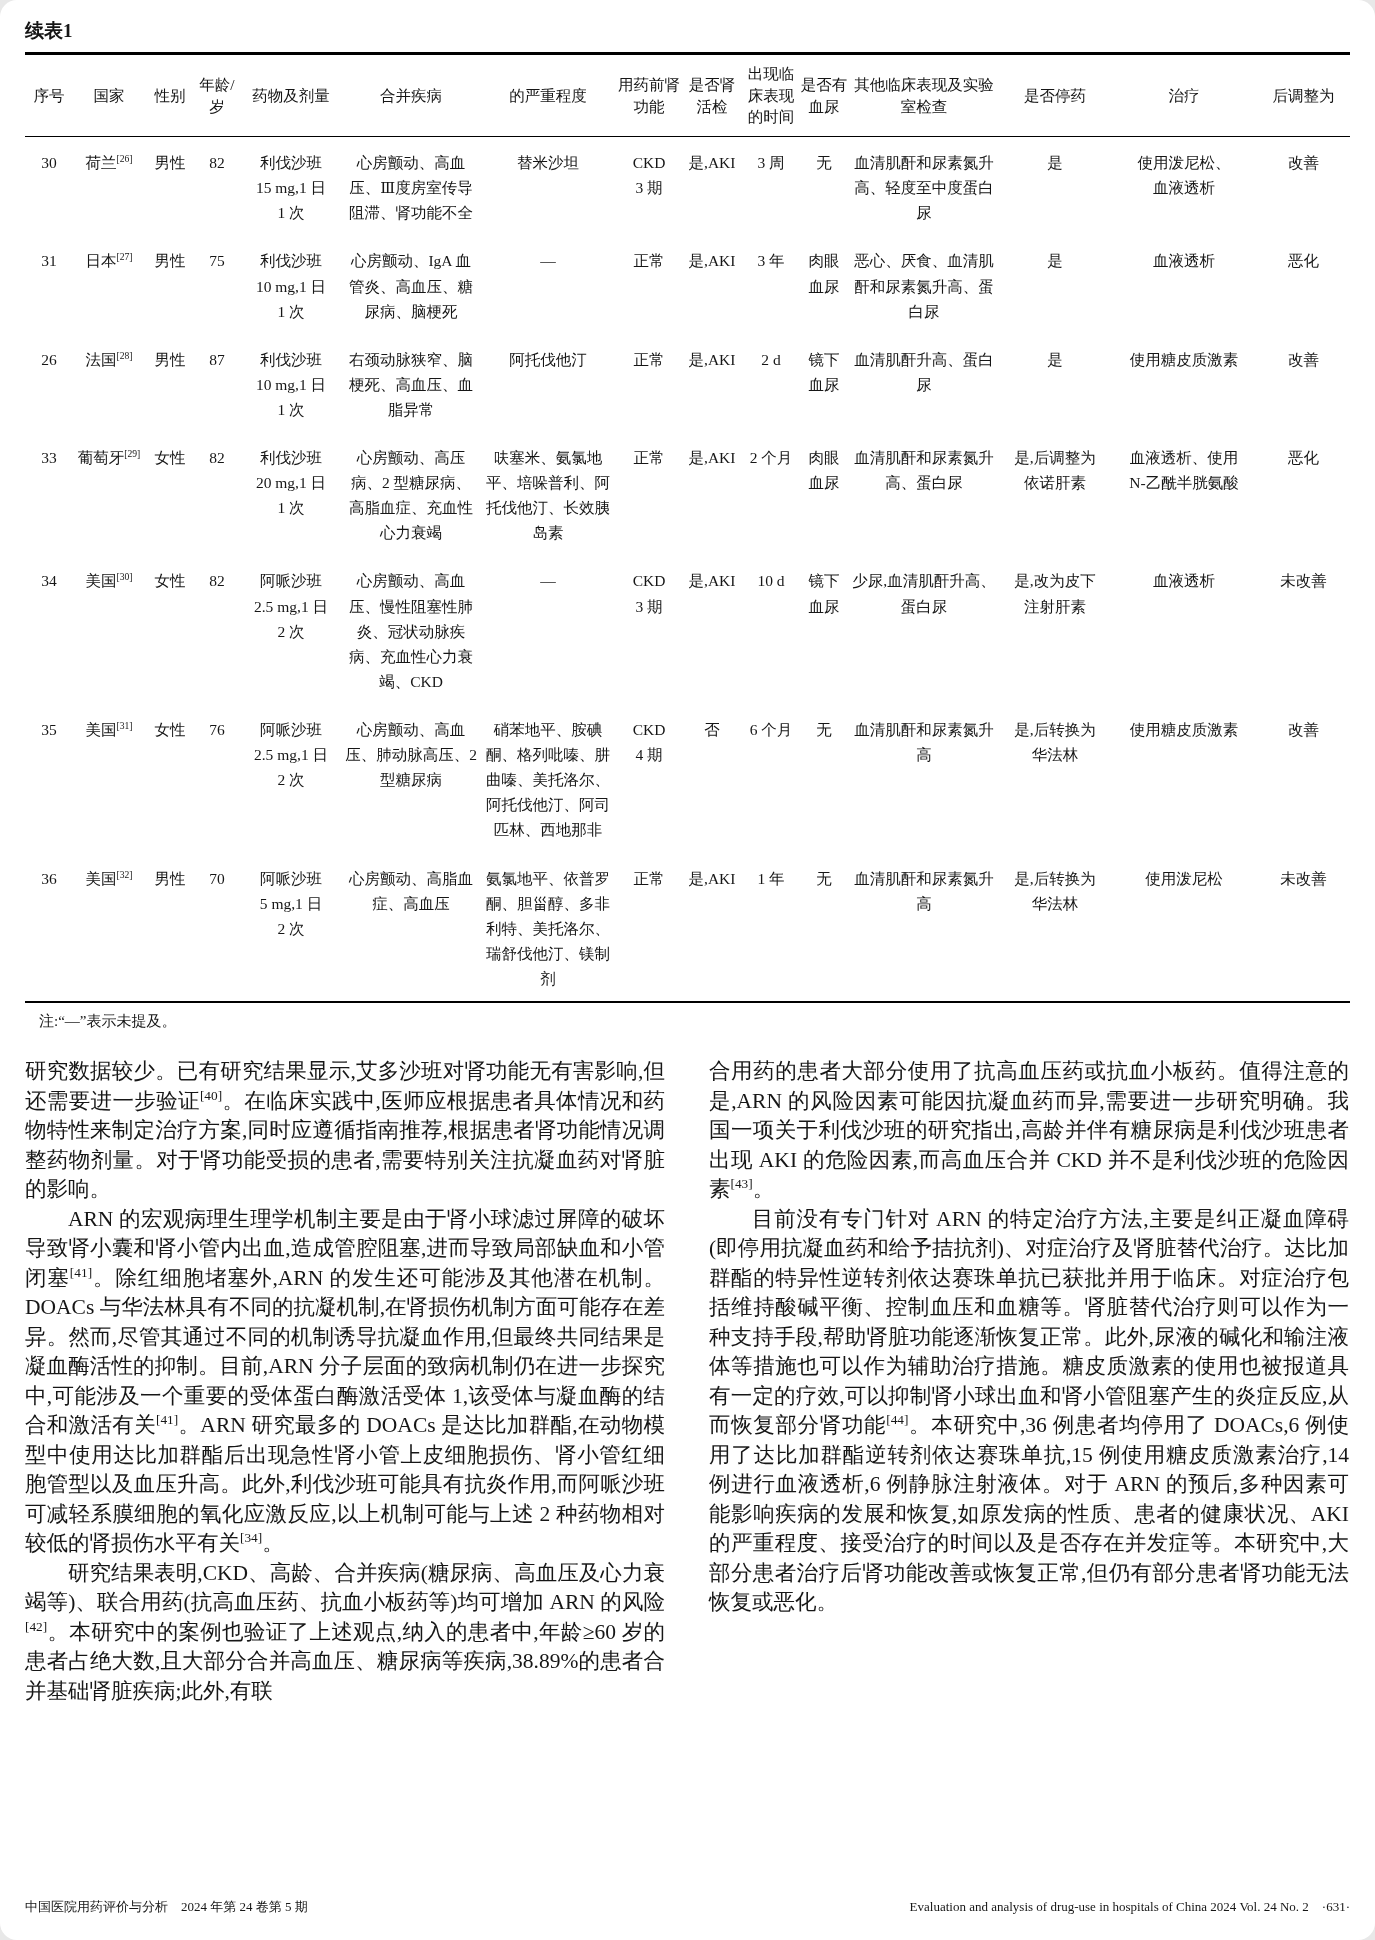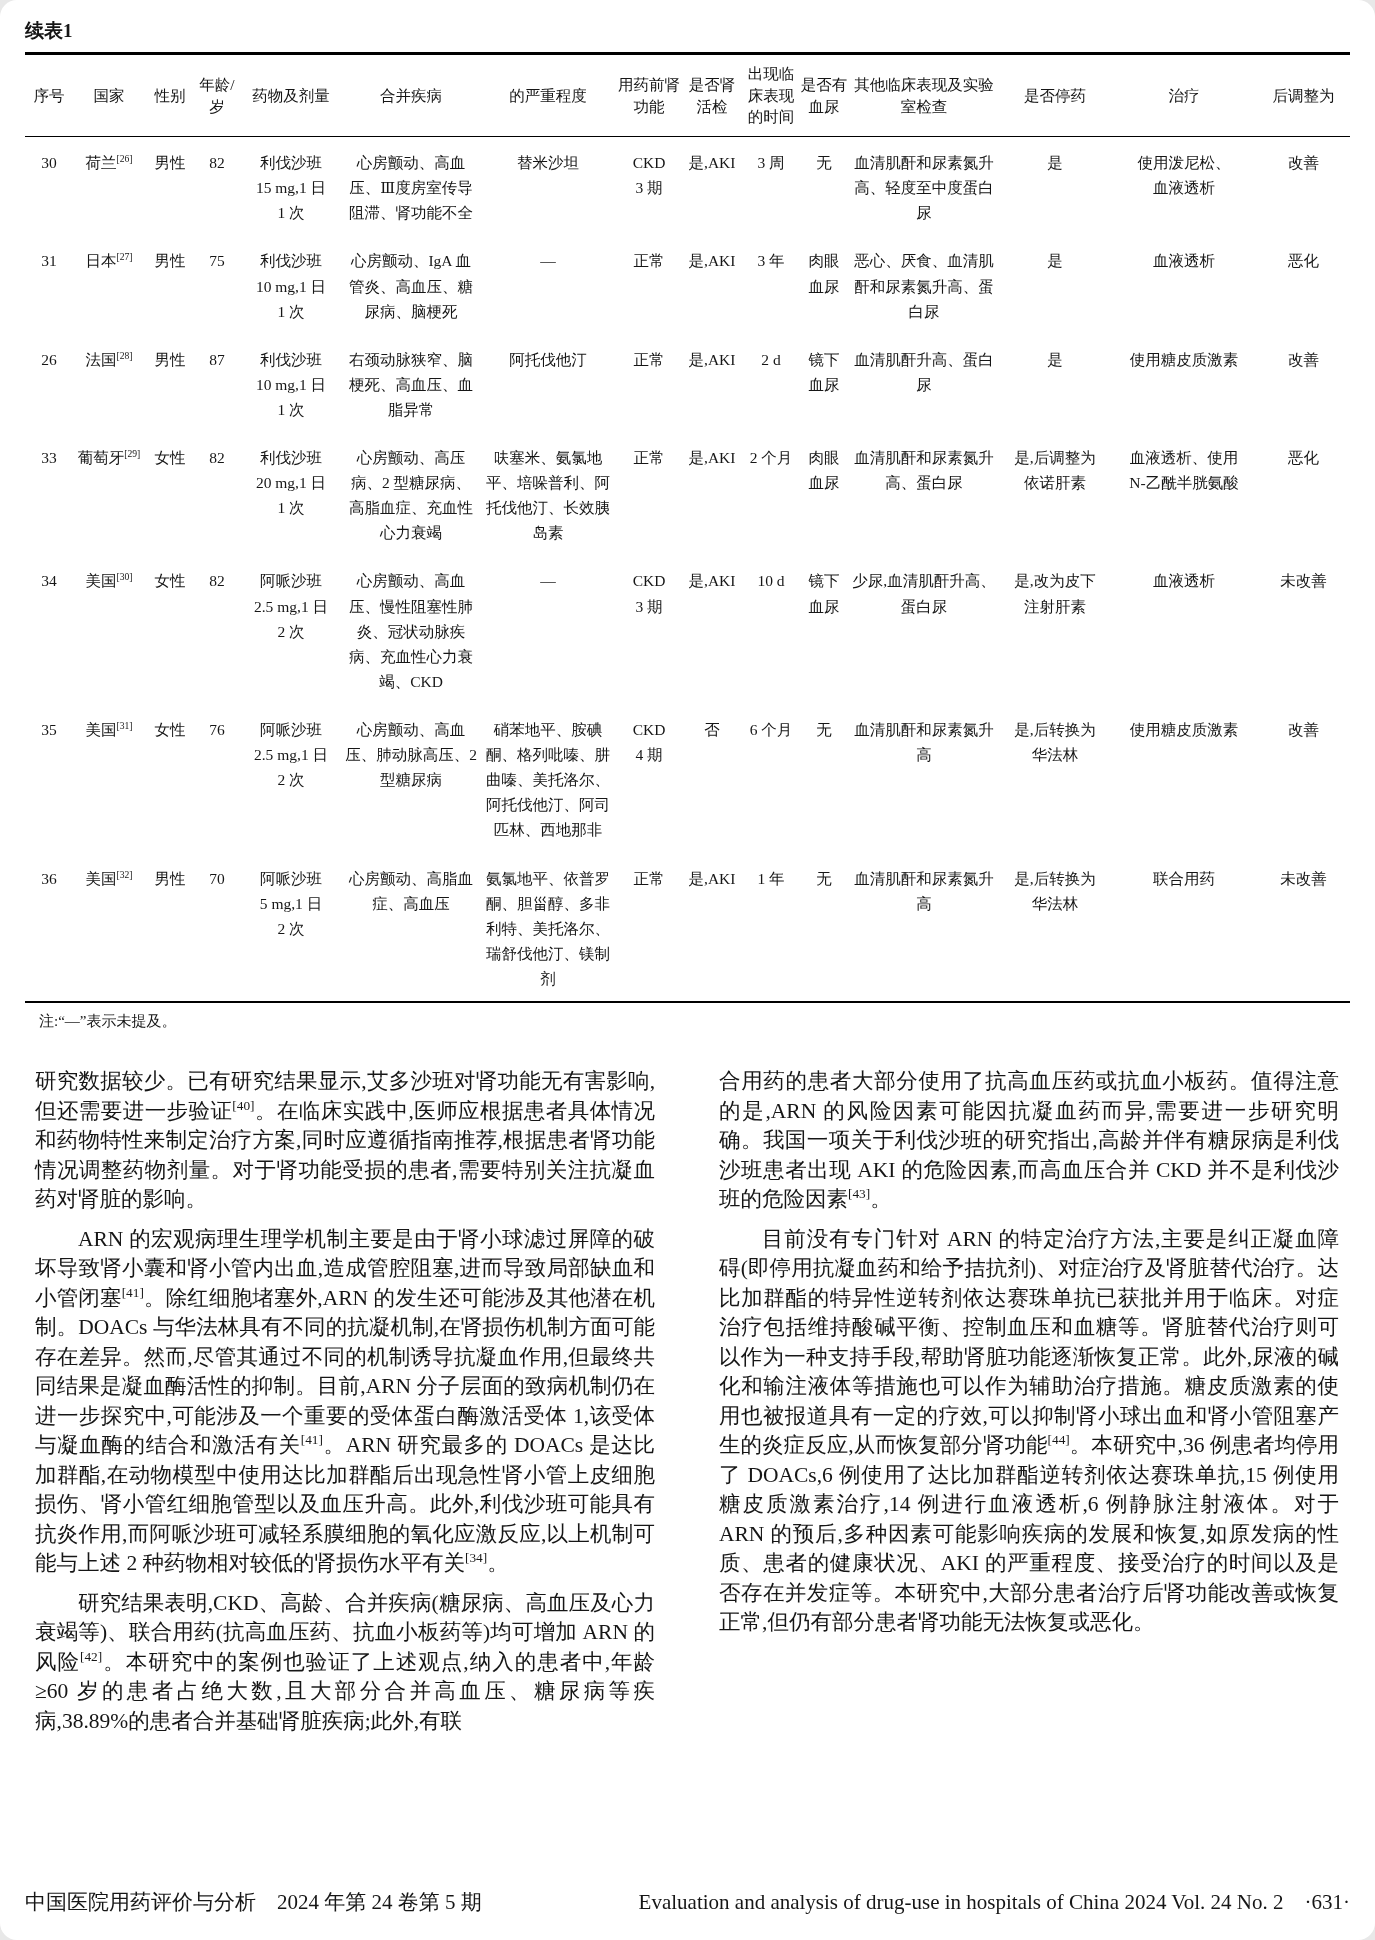--- a/index.html
+++ b/index.html
@@ -23,26 +23,26 @@
     line-height: 1.4;
   }
   table.case-table tbody td {
     vertical-align: top; text-align: center; padding: 13px 2px 10px 2px;
     line-height: 1.62; white-space: pre-line;
   }
   sup { font-size: 0.62em; line-height: 0; text-align: right; }
   .note { font-size: 15px; margin: 9px 0 0 14px; }
   .columns { display: flex; gap: 44px; margin-top: 26px; }
   .col { width: 640px; font-size: 21.5px; line-height: 29.5px; text-align: justify; }
-  .col p { margin: 10px; }
+  .col p { margin: 0; }
   .col p.indent { text-indent: 2em; }
   .footer {
     position: absolute; left: 25px; right: 25px; bottom: 24px;
     display: flex; justify-content: space-between; align-items: baseline;
-    font-size: 21px;
+    font-size: 13px;
   }
 </style>
 </head>
 <body>
 
 <div class="page">
 
   <div class="table-caption">续表1</div>
 
   <table class="case-table" id="case-table">
@@ -219,21 +219,21 @@
 2 次</td>
           <td>心房颤动、高脂血症、高血压</td>
           <td>氨氯地平、依普罗酮、胆甾醇、多非利特、美托洛尔、瑞舒伐他汀、镁制剂</td>
           <td>正常</td>
           <td>是,AKI</td>
           <td>1 年</td>
           <td>无</td>
           <td>血清肌酐和尿素氮升高</td>
           <td>是,后转换为
 华法林</td>
-          <td>联合用药</td>
+          <td>使用泼尼松</td>
           <td>未改善</td>
         </tr>
       </tbody>
   </table>
 
   <div class="note">注:“—”表示未提及。</div>
 
   <div class="columns">
     <div class="col">
       <p>研究数据较少。已有研究结果显示,艾多沙班对肾功能无有害影响,但还需要进一步验证<sup>[40]</sup>。在临床实践中,医师应根据患者具体情况和药物特性来制定治疗方案,同时应遵循指南推荐,根据患者肾功能情况调整药物剂量。对于肾功能受损的患者,需要特别关注抗凝血药对肾脏的影响。</p>

